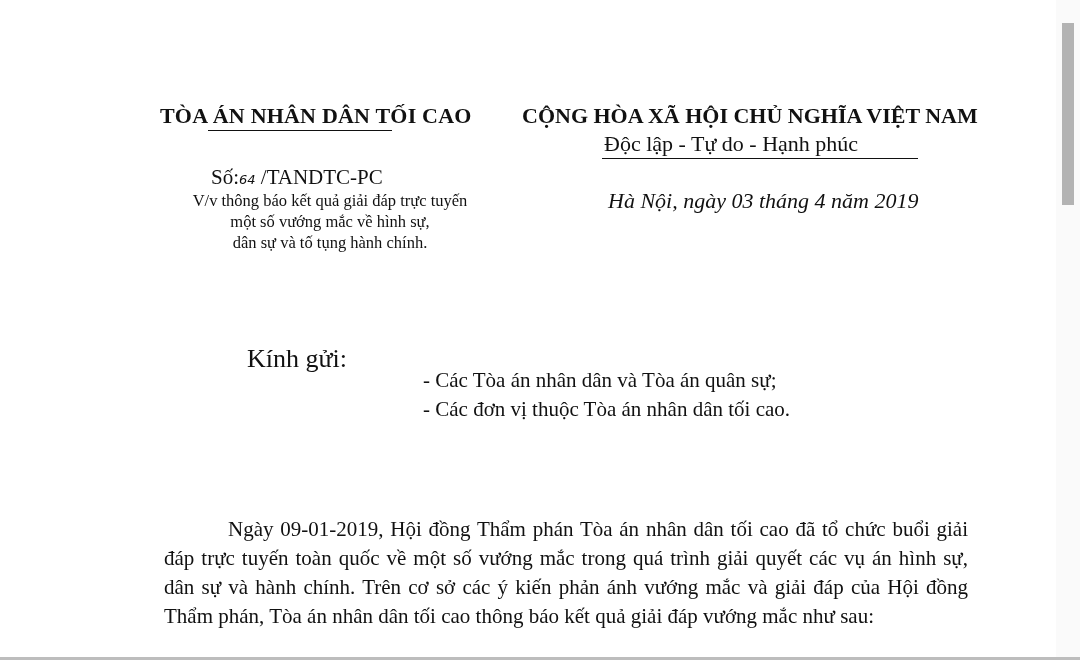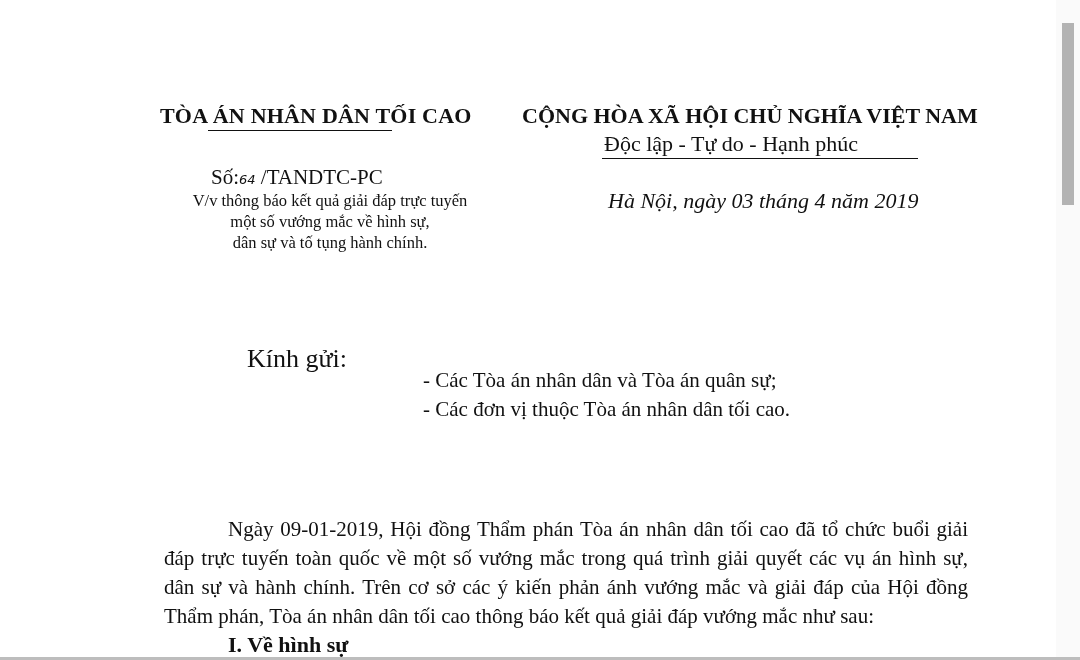--- a/index.html
+++ b/index.html
@@ -63,19 +63,18 @@
   <div class="abs motto">Độc lập - Tự do - Hạnh phúc</div>
   <div class="abs motto-underline"></div>
   <div class="abs place-date">Hà Nội, ngày 03 tháng 4 năm 2019</div>
 
   <div class="abs kinh-gui">Kính gửi:</div>
   <div class="abs recipient r0">- Các Tòa án nhân dân và Tòa án quân sự;</div>
   <div class="abs recipient r1">- Các đơn vị thuộc Tòa án nhân dân tối cao.</div>
 
   <div class="abs body-para">Ngày 09-01-2019, Hội đồng Thẩm phán Tòa án nhân dân tối cao đã tổ chức buổi giải đáp trực tuyến toàn quốc về một số vướng mắc trong quá trình giải quyết các vụ án hình sự, dân sự và hành chính. Trên cơ sở các ý kiến phản ánh vướng mắc và giải đáp của Hội đồng Thẩm phán, Tòa án nhân dân tối cao thông báo kết quả giải đáp vướng mắc như sau:</div>
 
-  <div class="abs section-heading">I. Về hình sự</div>
 </div>
 
 <div class="bottom-edge"></div>
 
 <div class="scroll-track"></div>
 <div class="scroll-thumb"></div>
 
 </body></html>

